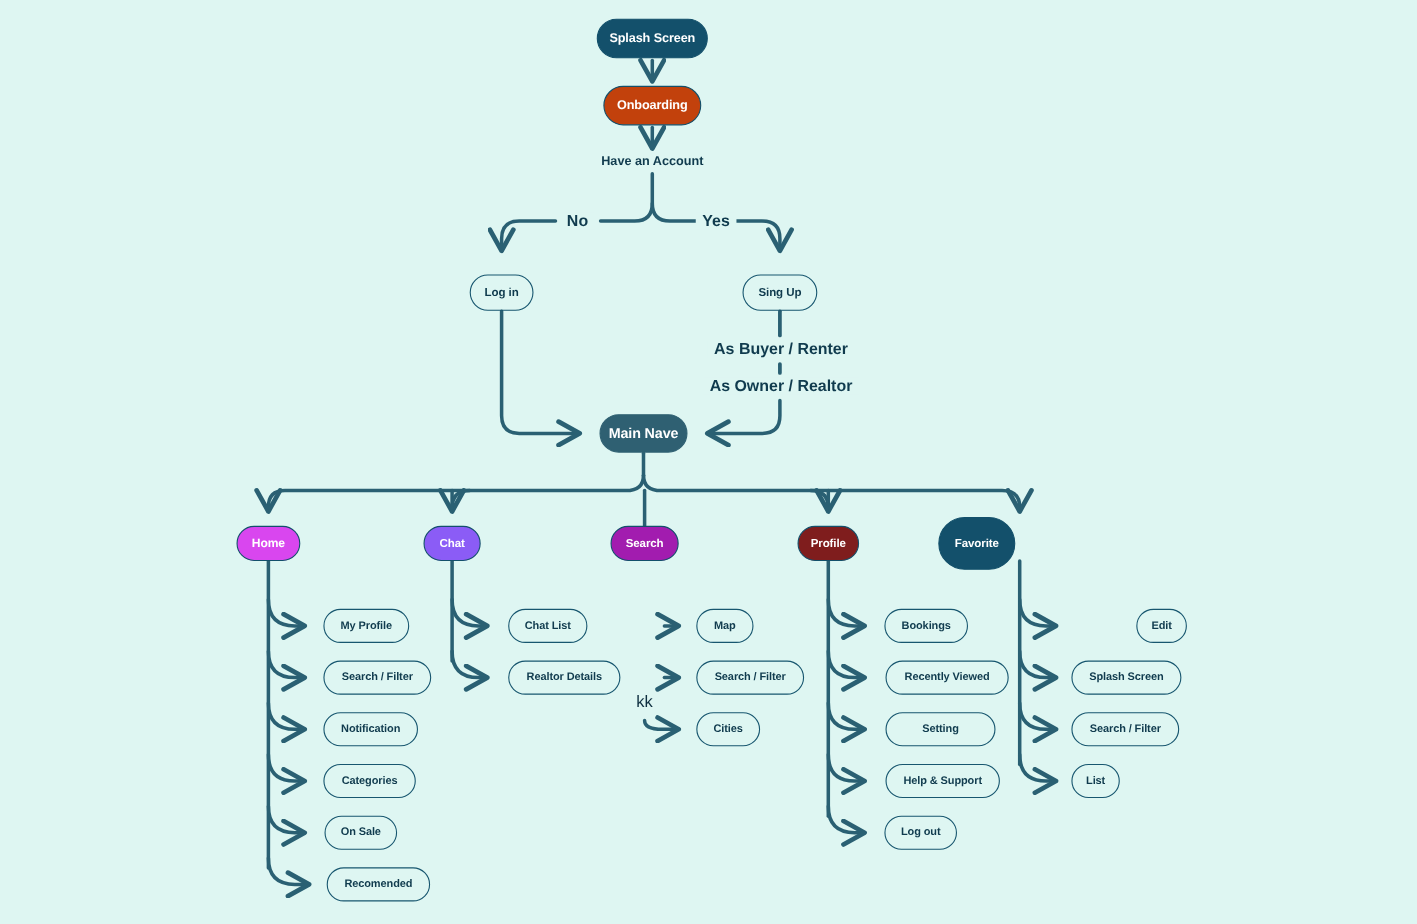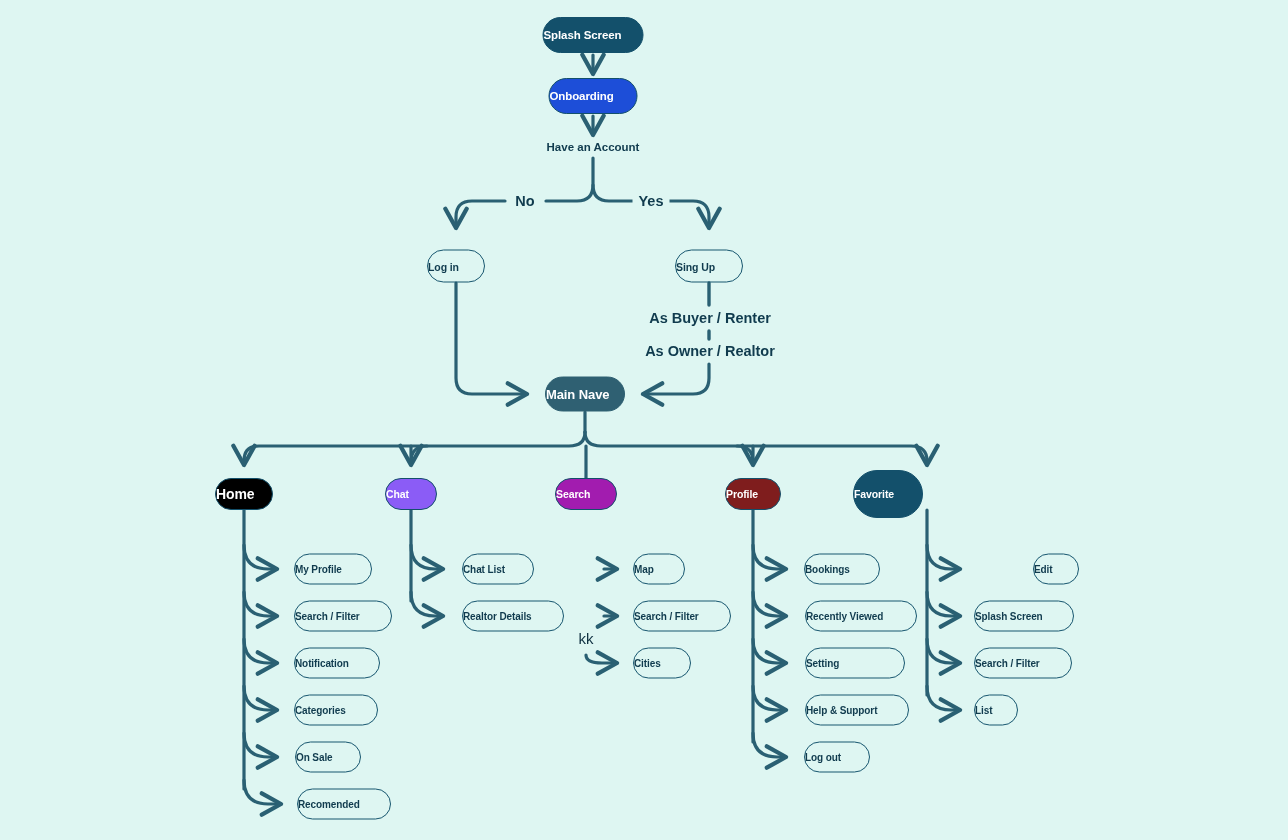--- a/index.html
+++ b/index.html
@@ -22,21 +22,21 @@
     top: 0;
     width: 1288px;
     height: 840px;
     pointer-events: none;
   }
   .node {
     position: absolute;
     box-sizing: border-box;
     display: flex;
     align-items: center;
-    justify-content: flex-start;
+    justify-content: center;
     white-space: nowrap;
     border-radius: 999px;
     font-weight: bold;
     letter-spacing: -0.1px;
     transform: translate(-50%, -50%);
     z-index: 3;
   }
   .node.solid {
     background: #13506b;
     color: #ffffff;
@@ -140,21 +140,21 @@
       <path d="M927,545 Q927,569 951,569 L960,569" marker-end="url(#ah)"></path>
       <path d="M927,592 Q927,616 951,616 L960,616" marker-end="url(#ah)"></path>
       <path d="M927,639 Q927,663 951,663 L960,663" marker-end="url(#ah)"></path>
       <path d="M927,686 Q927,710 951,710 L960,710" marker-end="url(#ah)"></path>
     </g>
   </svg>
 
   <div class="node solid" style="left: 593px; top: 35px; width: 101px; height: 36px; font-size: 11.5px; background: rgb(19, 80, 107); border-color: rgb(19, 80, 107); color: rgb(255, 255, 255);">
       <span>Splash Screen</span>
     </div>
-  <div class="node solid" style="left: 593px; top: 96px; width: 89px; height: 36px; font-size: 11.5px; background: #1d4ed8; border-color: rgb(19, 80, 107); color: rgb(255, 255, 255);">
+  <div class="node solid" style="left: 593px; top: 96px; width: 89px; height: 36px; font-size: 11.5px; background: #c2410c; border-color: rgb(19, 80, 107); color: rgb(255, 255, 255);">
       <span>Onboarding</span>
     </div>
 
   <div class="plain-label" style="left: 593px; top: 147px; font-size: 11.5px; color: rgb(16, 59, 78);">Have an Account</div>
   <div class="plain-label chip" style="left: 525px; top: 201px; font-size: 14.5px; color: rgb(16, 59, 78); background: rgb(222, 246, 242);">No</div>
   <div class="plain-label chip" style="left: 651px; top: 201px; font-size: 14.5px; color: rgb(16, 59, 78); background: rgb(222, 246, 242);">Yes</div>
 
   <div class="node outline" style="left: 456px; top: 266px; width: 58px; height: 33px; font-size: 10.5px; color: rgb(16, 59, 78);">
       <span>Log in</span>
     </div>
@@ -162,21 +162,21 @@
       <span>Sing Up</span>
     </div>
 
   <div class="plain-label chip" style="left: 710px; top: 318px; font-size: 14.5px; color: rgb(16, 59, 78); background: rgb(222, 246, 242);">As Buyer / Renter</div>
   <div class="plain-label chip" style="left: 710px; top: 351px; font-size: 14.5px; color: rgb(16, 59, 78); background: rgb(222, 246, 242);">As Owner / Realtor</div>
 
   <div class="node muted" style="left: 585px; top: 394px; width: 80px; height: 35px; font-size: 13px; background: rgb(47, 96, 114); border-color: rgb(47, 96, 114); color: rgb(255, 255, 255);">
       <span>Main Nave</span>
     </div>
 
-  <div class="node solid" style="left: 244px; top: 494px; width: 58px; height: 32px; font-size: 14px; background: #000000; border-color: rgb(19, 80, 107); color: rgb(255, 255, 255);">
+  <div class="node solid" style="left: 244px; top: 494px; width: 58px; height: 32px; font-size: 11px; background: #d946ef; border-color: rgb(19, 80, 107); color: rgb(255, 255, 255);">
       <span>Home</span>
     </div>
   <div class="node solid" style="left: 411px; top: 494px; width: 52px; height: 32px; font-size: 10.5px; background: #8b5cf6; border-color: rgb(19, 80, 107); color: rgb(255, 255, 255);">
       <span>Chat</span>
     </div>
   <div class="node solid" style="left: 586px; top: 494px; width: 62px; height: 32px; font-size: 10.5px; background: #a21caf; border-color: rgb(19, 80, 107); color: rgb(255, 255, 255);">
       <span>Search</span>
     </div>
   <div class="node solid" style="left: 753px; top: 494px; width: 56px; height: 32px; font-size: 10.5px; background: #7f1d1d; border-color: rgb(19, 80, 107); color: rgb(255, 255, 255);">
       <span>Profile</span>

